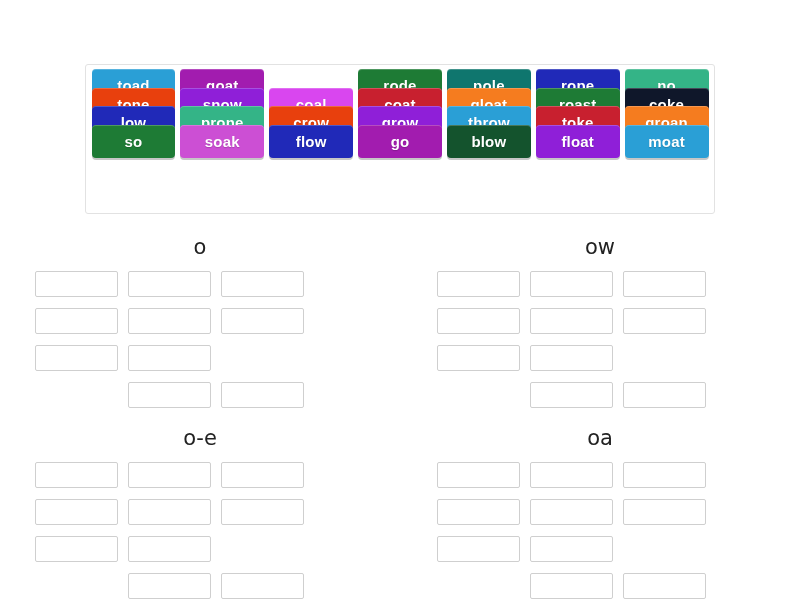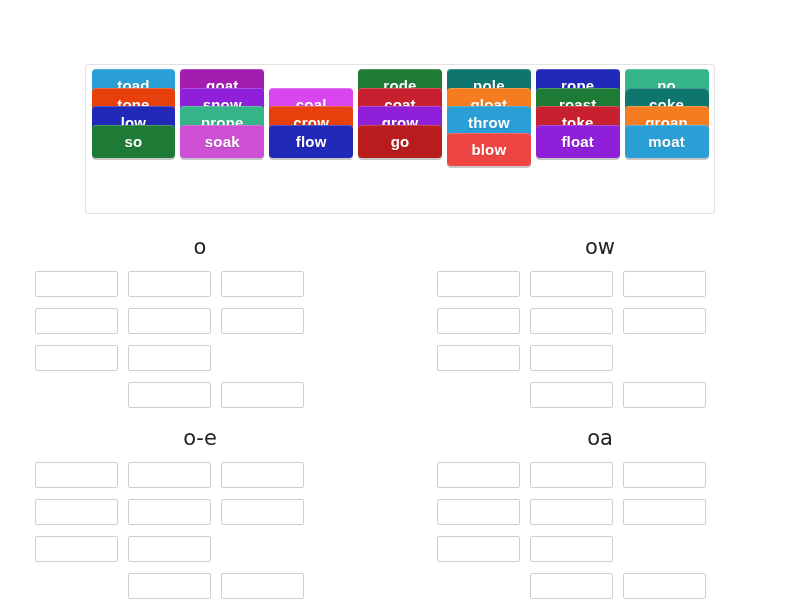--- a/index.html
+++ b/index.html
@@ -115,37 +115,37 @@
       <div class="tile" style="background: rgb(32, 41, 184);">rope</div>
       <div class="tile" style="background: rgb(52, 180, 135);">no</div>
     </div>
     <div class="tile-row">
       <div class="tile" style="background: rgb(232, 64, 13);">tone</div>
       <div class="tile" style="background: rgb(143, 31, 216);">snow</div>
       <div class="tile" style="background: #d946ef;">coal</div>
       <div class="tile" style="background: rgb(200, 32, 47);">coat</div>
       <div class="tile" style="background: rgb(245, 124, 31);">gloat</div>
       <div class="tile" style="background: rgb(30, 123, 53);">roast</div>
-      <div class="tile" style="background: #0f766e; border-radius: 6px;">coke</div>
+      <div class="tile" style="background: #0f172a;">coke</div>
     </div>
     <div class="tile-row">
       <div class="tile" style="background: rgb(32, 41, 184);">low</div>
       <div class="tile" style="background: rgb(52, 180, 135);">prone</div>
       <div class="tile" style="background: rgb(232, 64, 13);">crow</div>
       <div class="tile" style="background: rgb(143, 31, 216);">grow</div>
       <div class="tile" style="background: rgb(42, 159, 214);">throw</div>
       <div class="tile" style="background: rgb(200, 32, 47);">toke</div>
       <div class="tile" style="background: rgb(245, 124, 31);">groan</div>
     </div>
     <div class="tile-row">
       <div class="tile" style="background: rgb(30, 123, 53);">so</div>
       <div class="tile" style="background: rgb(204, 79, 212);">soak</div>
       <div class="tile" style="background: rgb(32, 41, 184);">flow</div>
-      <div class="tile" style="background: #b91c1c;">go</div>
-      <div class="tile" style="background: #ef4444; margin-top: 8px;">blow</div>
+      <div class="tile" style="background: #a21caf;">go</div>
+      <div class="tile" style="background: #14532d;">blow</div>
       <div class="tile" style="background: rgb(143, 31, 216);">float</div>
       <div class="tile" style="background: rgb(42, 159, 214);">moat</div>
     </div>
   </div>
 
 <div id="groups">
     <div class="group-row">
       <div class="group">
         <div class="group-title">o</div>
         <div class="slot-grid indent-2">

